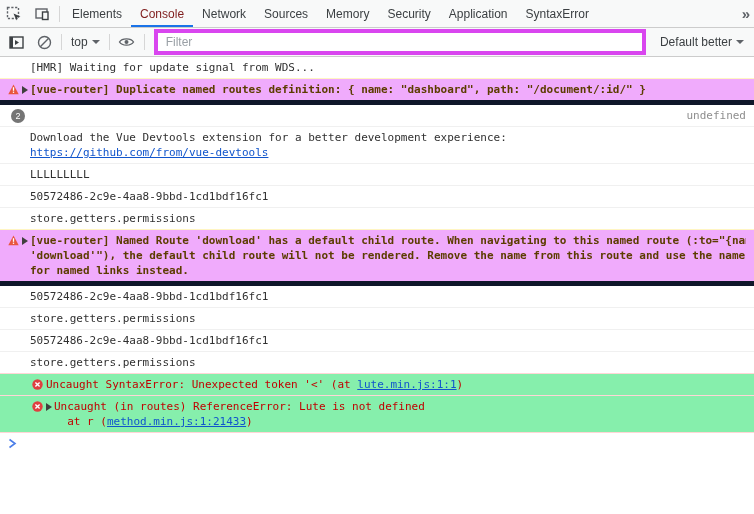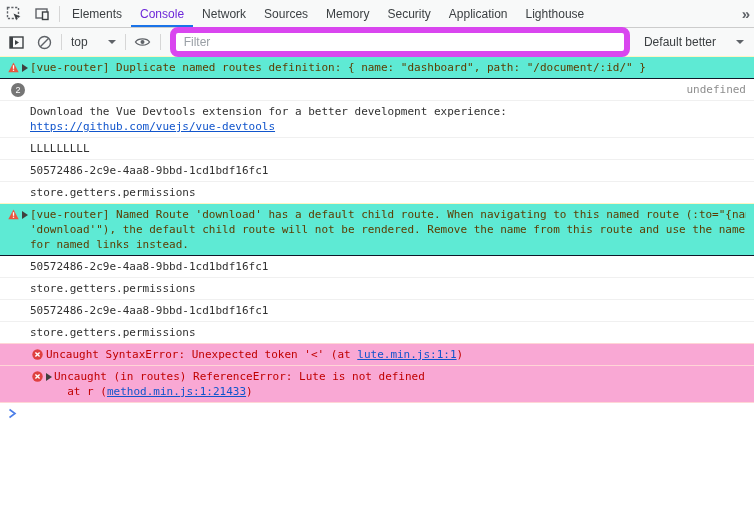--- a/index.html
+++ b/index.html
@@ -16,59 +16,59 @@
   .icon-btn{
     width:28px;display:flex;align-items:center;justify-content:center;
     background:none;border:none;padding:0;cursor:pointer;color:#5f6368;
   }
   .vdiv{width:1px;height:16px;background:#d6d6d6;align-self:center;margin:0 3px;}
   .tabs{display:flex;align-items:stretch;flex:1;}
   .tab{
     display:flex;align-items:center;padding:0 9px;font-size:12px;color:#3c4043;
     cursor:pointer;white-space:nowrap;text-align:right;
   }
-  .tab.active{color:#6d28d9;box-shadow:inset 0 -2px 0 #1a73e8;}
+  .tab.active{color:#7f1d1d;box-shadow:inset 0 -2px 0 #1a73e8;}
   .more-tabs{
     display:flex;align-items:center;padding:0 6px;color:#5f6368;font-size:15px;
     font-weight:bold;cursor:pointer;letter-spacing:-2px;
   }
   
   .toolbar{
     height:28px;background:#f8f9f9;border-bottom:1px solid #ccc;
     display:flex;align-items:center;padding:0 4px 0 2px;
   }
   .dd{
-    display:flex;align-items:center;gap:20px;font-size:12px;color:#3c4043;
+    display:flex;align-items:center;gap:4px;font-size:12px;color:#3c4043;
     padding:0 6px;cursor:pointer;white-space:nowrap;
   }
   .caret{
     width:0;height:0;border-left:4px solid transparent;border-right:4px solid transparent;
     border-top:4px solid #5f6368;display:inline-block;
   }
   .filter{
-    flex:1;height:18px;margin:0 8px 0 6px;border:6px solid #d946ef;border-radius:8px;
+    flex:1;height:18px;margin:0 8px 0 6px;border:4px solid #d946ef;border-radius:0;
     font-size:12px;color:#333;padding:0 8px;outline:none;background:#fff;
     font-family:"Liberation Sans",sans-serif;
   }
   .filter::placeholder{color:#9aa0a6;}
   
   .console{
     font-family:"DejaVu Sans Mono","Liberation Mono",monospace;
     font-size:11px;line-height:15px;color:#303030;
   }
   .row{
     display:flex;align-items:flex-start;padding:3px 8px;
     border-bottom:1px solid #f0f0f0;background:#fff;
   }
   .row.warning{
-    background:#5eead4;border-top:1px solid #fff5c2;border-bottom:1px solid #0f172a;
-    color:#5c3c00;margin-top:-1px;
+    background:#f0abfc;border-top:1px solid #fff5c2;border-bottom:5px solid #0f172a;
+    color:#5c3c00;margin-top:-1px;font-weight:bold;
   }
   .row.error{
-    background:#f9a8d4;border-top:1px solid #ffd6d6;border-bottom:1px solid #ffd6d6;
+    background:#86efac;border-top:1px solid #ffd6d6;border-bottom:1px solid #ffd6d6;
     color:#c00000;margin-top:-1px;padding-left:32px;
   }
   .row.muted .msg{color:#8e8e8e;text-align:right;}
   .gutter{display:inline-flex;align-items:flex-start;flex:none;padding-top:1px;}
   .spacer{display:inline-block;width:22px;height:1px;}
   .lvl-icon{display:inline-block;width:11px;height:11px;margin:1px 3px 0 0;}
   .arrow{
     display:inline-block;width:8px;padding-top:3px;cursor:pointer;
   }
   .arrow::before{
@@ -104,21 +104,21 @@
   </button>
   <span class="vdiv"></span>
   <div class="tabs">
       <div class="tab">Elements</div>
       <div class="tab active">Console</div>
       <div class="tab">Network</div>
       <div class="tab">Sources</div>
       <div class="tab">Memory</div>
       <div class="tab">Security</div>
       <div class="tab">Application</div>
-      <div class="tab">Lighthouse</div>
+      <div class="tab">SyntaxError</div>
     </div>
   <div class="more-tabs">»</div>
 </div>
 
 <div class="toolbar">
   <button class="icon-btn">
     <svg width="15" height="13" viewBox="0 0 15 13">
       <rect x="1" y="1" width="13" height="11" fill="none" stroke="#3c4043" stroke-width="1.4"></rect>
       <rect x="1" y="1" width="3" height="11" fill="#3c4043"></rect>
       <path d="M6 4 L10 6.5 L6 9 Z" fill="#3c4043"></path>
@@ -144,20 +144,26 @@
   </button>
   <span class="vdiv"></span>
   <input class="filter" placeholder="Filter" style="">
   <div class="dd">
     <span>Default better</span>
     <span class="caret"></span>
   </div>
 </div>
 
 <div class="console">
+    <div class="row log">
+      <span class="gutter">
+        <span class="spacer"></span>
+      </span>
+      <div class="msg"><div class="line"><span>[HMR] Waiting for update signal from WDS...</span></div></div>
+    </div>
     <div class="row warning">
       <span class="gutter">
         <svg class="lvl-icon" width="11" height="11" viewBox="0 0 11 11">
           <path d="M5.5 0.5 L10.7 10.2 H0.3 Z" fill="#e8563f"></path>
           <rect x="4.85" y="3.2" width="1.3" height="3.6" fill="#fff"></rect>
           <rect x="4.85" y="7.6" width="1.3" height="1.3" fill="#fff"></rect>
         </svg>
         <span class="arrow"></span>
       </span>
       <div class="msg"><div class="line"><span>[vue-router] Duplicate named routes definition: { name: "dashboard", path: "/document/:id/" }</span></div></div>
@@ -165,21 +171,21 @@
     <div class="row muted">
       <span class="gutter">
         <span class="badge">2</span>
       </span>
       <div class="msg"><div class="line"><span>undefined</span></div></div>
     </div>
     <div class="row log">
       <span class="gutter">
         <span class="spacer"></span>
       </span>
-      <div class="msg"><div class="line"><span>Download the Vue Devtools extension for a better development experience:</span></div><div class="line"><span class="lnk">https://github.com/vuejs/vue-devtools</span></div></div>
+      <div class="msg"><div class="line"><span>Download the Vue Devtools extension for a better development experience:</span></div><div class="line"><span class="lnk">https://github.com/from/vue-devtools</span></div></div>
     </div>
     <div class="row log">
       <span class="gutter">
         <span class="spacer"></span>
       </span>
       <div class="msg"><div class="line"><span>LLLLLLLLL</span></div></div>
     </div>
     <div class="row log">
       <span class="gutter">
         <span class="spacer"></span>

